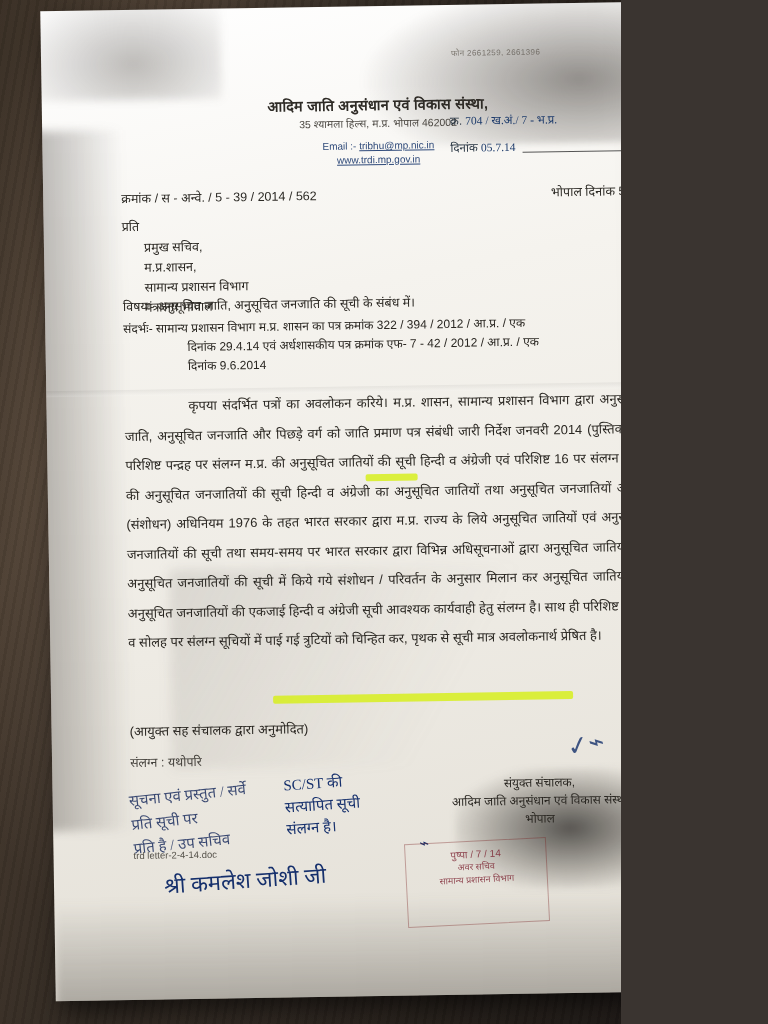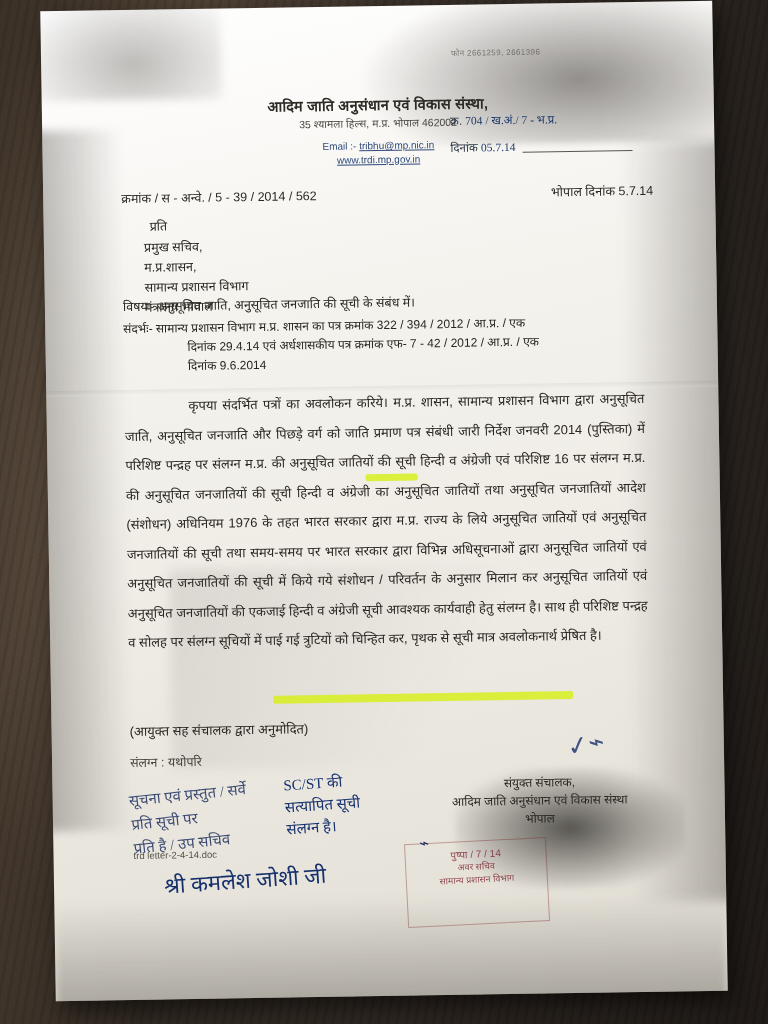--- a/index.html
+++ b/index.html
@@ -10,21 +10,21 @@
   body {
     width: 768px;
     height: 1024px;
     overflow: hidden;
     font-family: "Liberation Sans", sans-serif;
   }
 
   
   .photo {
     position: relative;
-    width: 768px;
+    width: 621px;
     height: 1024px;
     background:
       linear-gradient(105deg, #5a4a3a 0%, #6b5846 18%, #4a3e33 40%, #3c322a 70%, #2e2722 100%);
     overflow: hidden;
   }
   .desk-grain {
     position: absolute;
     inset: 0;
     background:
       repeating-linear-gradient(100deg, rgba(0,0,0,0.10) 0px, rgba(0,0,0,0.10) 3px, rgba(255,255,255,0.02) 3px, rgba(255,255,255,0.02) 9px);
@@ -142,21 +142,21 @@
 
   .letter-no {
     position: absolute; left: 78px; top: 180px;
     font-size: 12.5px; color: #2c2a25;
   }
   .place-date {
     position: absolute; right: 62px; top: 180px;
     font-size: 12.5px; color: #2c2a25;
   }
 
-  .to { position: absolute; left: 78px; top: 208px; font-size: 12.5px; margin-left: 28px; }
+  .to { position: absolute; left: 78px; top: 208px; font-size: 12.5px; }
   .addr-block {
     position: absolute; left: 100px; top: 228px; font-size: 12.5px; line-height: 20px;
   }
   .addr-block .l { display: block; }
 
   .subject {
     position: absolute; left: 78px; top: 288px; width: 540px;
     font-size: 12.5px;
   }
   .reference {

